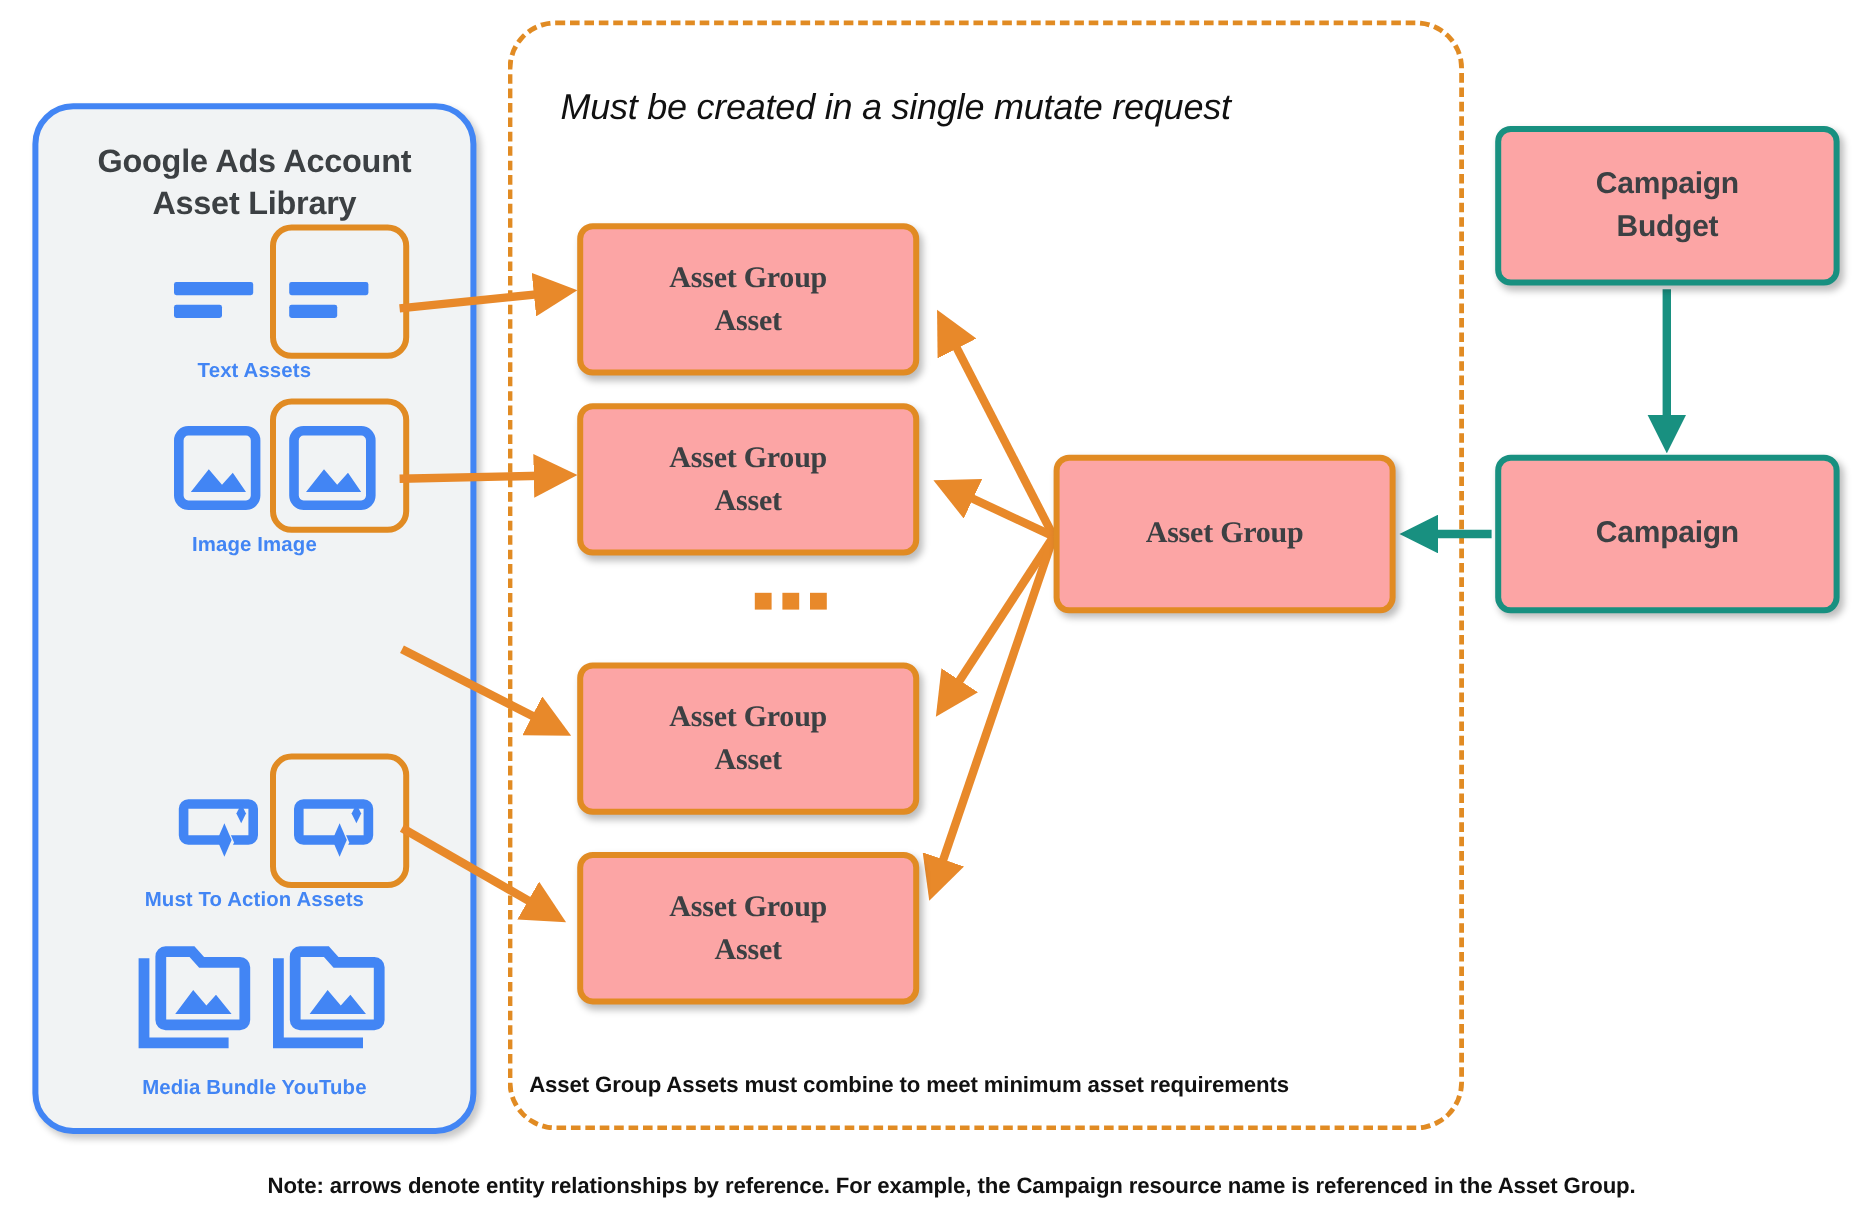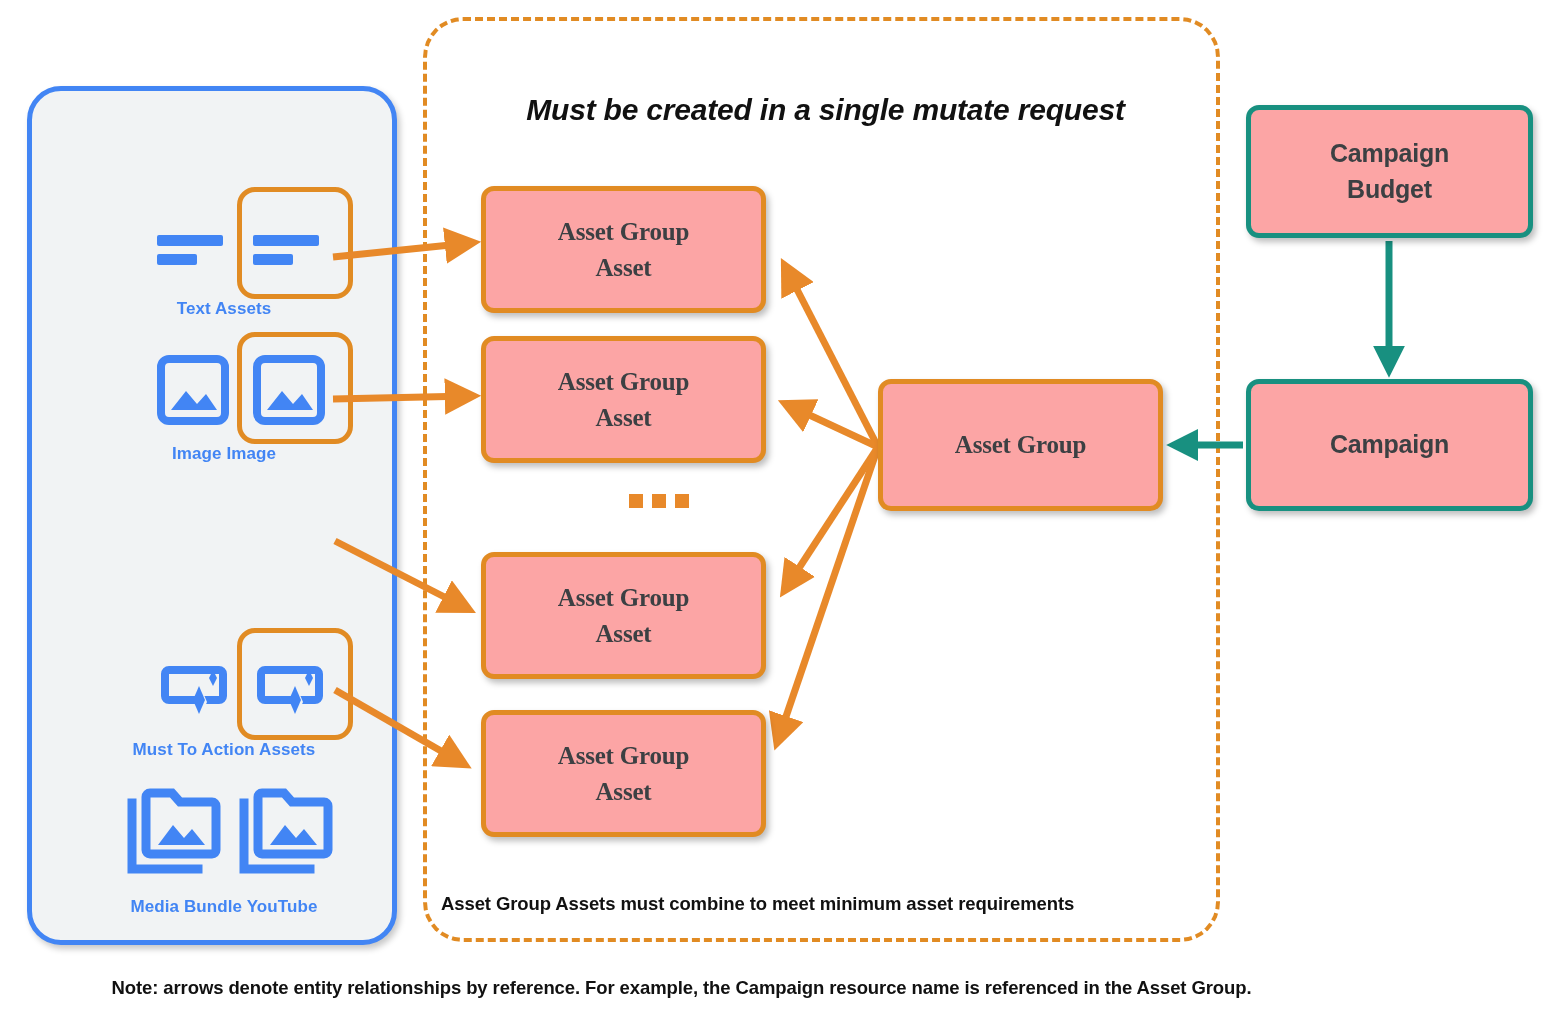--- a/index.html
+++ b/index.html
@@ -19,21 +19,21 @@
     background:#F1F3F4;border:5px solid #4285F4;border-radius:34px;
     box-shadow:3px 4px 6px rgba(0,0,0,.22);
     box-sizing:border-box;
   }
   .library-title{
     position:absolute;left:0;top:26px;width:100%;
     text-align:center;font-size:27px;font-weight:700;color:#3C4043;
     line-height:1.3;letter-spacing:-0.2px;
   }
 
-  .asset-row{position:absolute;left:0;width:100%;height:120px;margin-left:12px;}
+  .asset-row{position:absolute;left:0;width:100%;height:120px;}
   .icon-pair{position:absolute;left:105px;top:0;width:230px;height:98px;}
   .icon-slot{position:absolute;top:4px;width:90px;height:90px;}
   .icon-slot.back{left:0;}
   .icon-slot.front{left:96px;}
   .hl-box{
     position:absolute;left:88px;top:-8px;width:116px;height:112px;
     border:5px solid #E18B23;border-radius:18px;box-sizing:border-box;
   }
   .asset-caption{
     position:absolute;left:0;top:104px;width:100%;text-align:center;
@@ -46,23 +46,23 @@
   .bar.b1{left:8px;top:36px;width:66px;height:11px;}
   .bar.b2{left:8px;top:55px;width:40px;height:11px;}
 
   
   .mutate-panel{
     position:absolute;left:423px;top:17px;width:797px;height:925px;
     border:4px dashed #E18B23;border-radius:40px;box-sizing:border-box;
     background:transparent;
   }
   .mutate-title{
-    position:absolute;left:40px;top:48px;width:717px;text-align:center;
-    font-size:30px;font-weight:700;font-style:italic;color:#111111;
-    line-height:1.37;letter-spacing:-0.2px;margin-top:20px;
+    position:absolute;left:40px;top:48px;width:717px;
+    font-size:30px;font-weight:400;font-style:italic;color:#111111;
+    line-height:1.37;letter-spacing:-0.2px;
   }
   .mutate-footnote{
     position:absolute;left:14px;top:872px;width:770px;text-align:left;
     font-size:18.5px;font-weight:700;color:#111111;letter-spacing:-.1px;
   }
 
   
   .node{
     position:absolute;background:#fca5a5;box-sizing:border-box;
     display:flex;align-items:center;justify-content:center;text-align:center;
@@ -85,30 +85,34 @@
 
   
   .ellipsis{position:absolute;left:629px;top:494px;width:60px;height:14px;}
   .ellipsis i{position:absolute;top:0;width:14px;height:14px;background:#E8892A;display:block;}
   .ellipsis i:nth-child(1){left:0;}
   .ellipsis i:nth-child(2){left:23px;}
   .ellipsis i:nth-child(3){left:46px;}
 
   
   .page-note{
-    position:absolute;left:0;top:977px;width:1363px;text-align:center;
+    position:absolute;left:0;top:977px;width:1363px;text-align:right;
     font-size:18.5px;font-weight:700;color:#111111;letter-spacing:-.1px;
   }
 </style>
 </head>
 <body>
 
 <div class="stage">
 
   <div class="library-panel">
+    <div class="library-title">
+      <div>Google Ads Account</div>
+      <div>Asset Library</div>
+    </div>
 
     <div class="asset-row" style="top:104px;">
       <div class="icon-pair">
         <div class="icon-slot back">
           <div class="glyph">
               <div class="bar b1"></div>
               <div class="bar b2"></div>
             </div>
         </div>
         <div class="icon-slot front">

